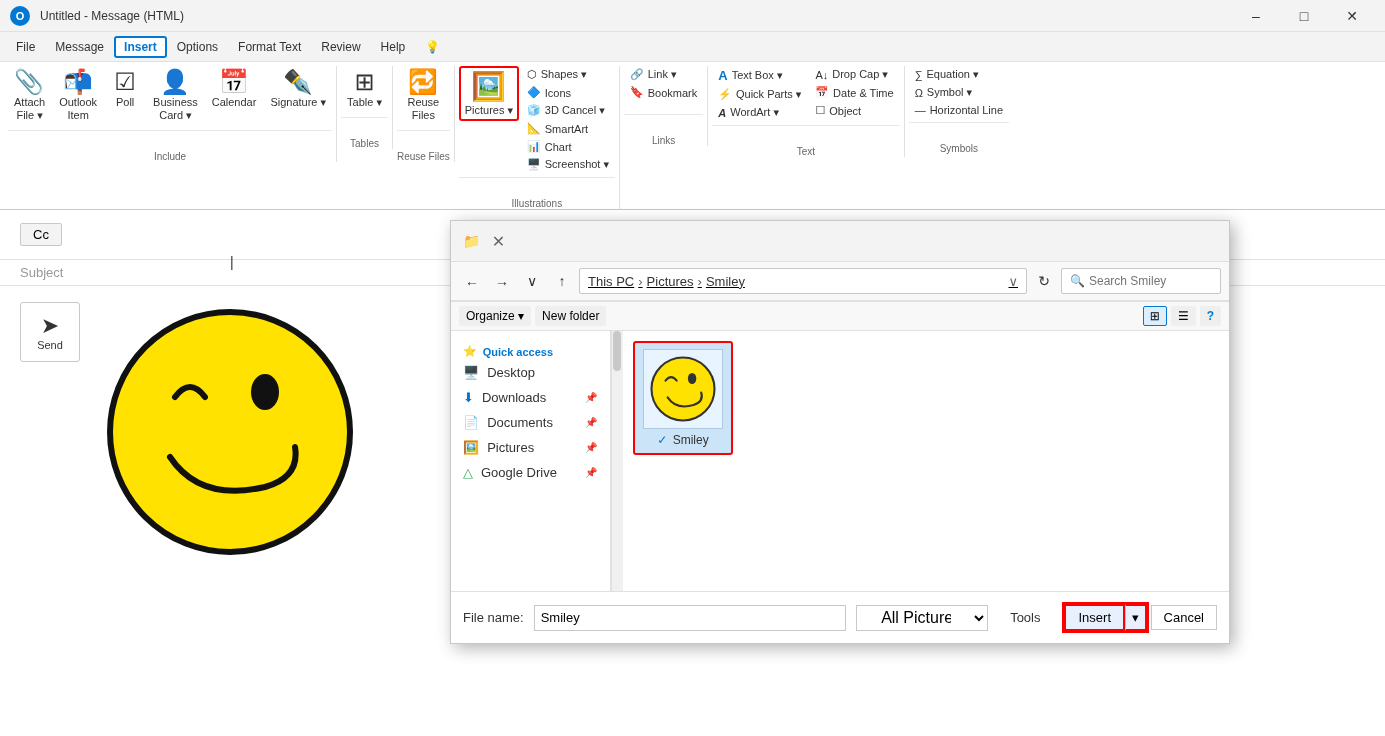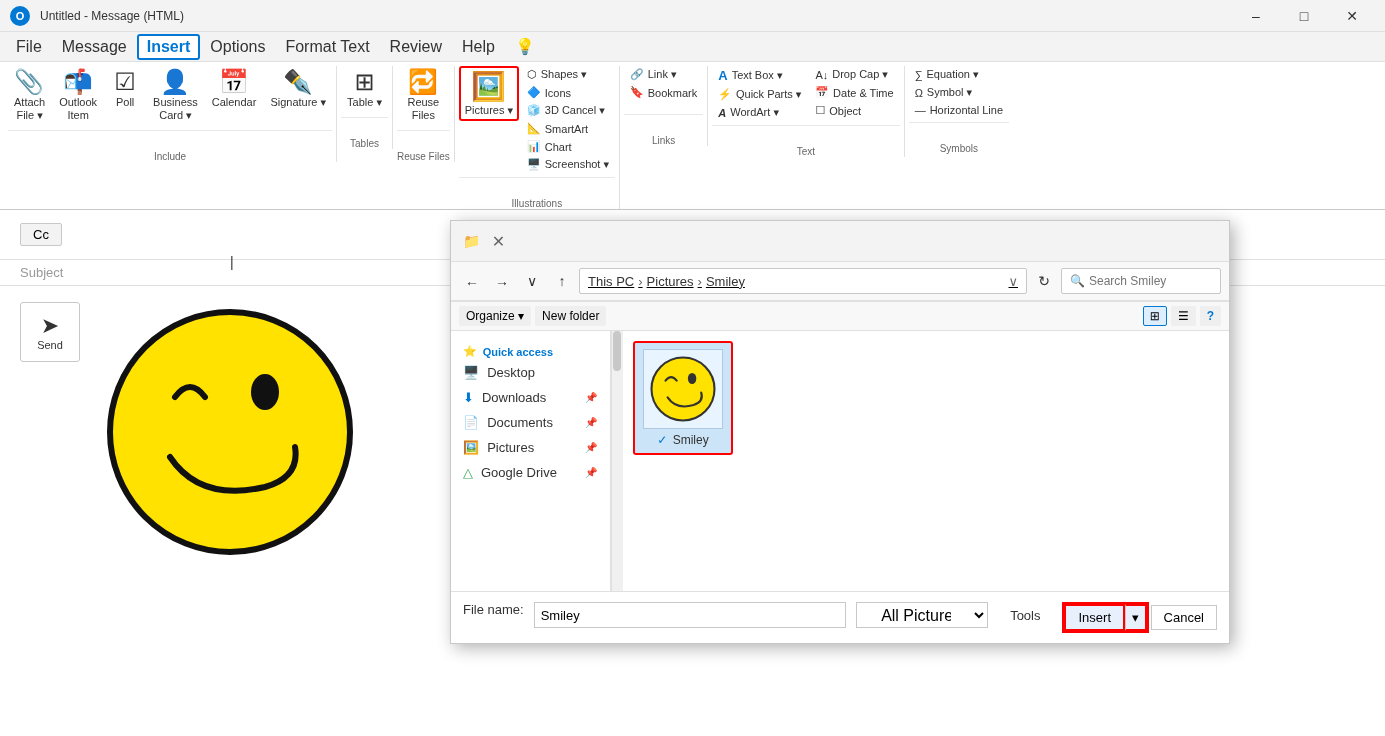--- a/index.html
+++ b/index.html
@@ -36,21 +36,21 @@
       background: #f3f3f3;
       display: flex;
       align-items: center;
       padding: 0 6px;
       border-bottom: 1px solid #e0e0e0;
     }
     .menu-item {
       padding: 4px 10px;
       cursor: pointer;
       border-radius: 3px;
-      font-size: 16px;
+      font-size: 12px;
       color: #333;
     }
     .menu-item.active {
       background: white;
       border: 2px solid #0078d4;
       color: #0078d4;
       font-weight: 600;
       padding: 2px 8px;
     }
 
@@ -333,21 +333,21 @@
       padding: 2px 6px;
       font-size: 12px;
       cursor: pointer;
       border-radius: 2px;
       border: 1px solid transparent;
     }
     .toolbar2-btn.active { background: #ddeeff; border-color: #0078d4; }
     .dialog-footer {
       padding: 10px 12px;
       display: flex;
-      align-items: flex-start;
+      align-items: center;
       gap: 10px;
       border-top: 1px solid #e0e0e0;
     }
     .footer-label { font-size: 13px; color: #333; }
     .filename-input {
       flex: 1;
       height: 26px;
       border: 1px solid #c8c8c8;
       padding: 0 6px;
       font-size: 13px;

